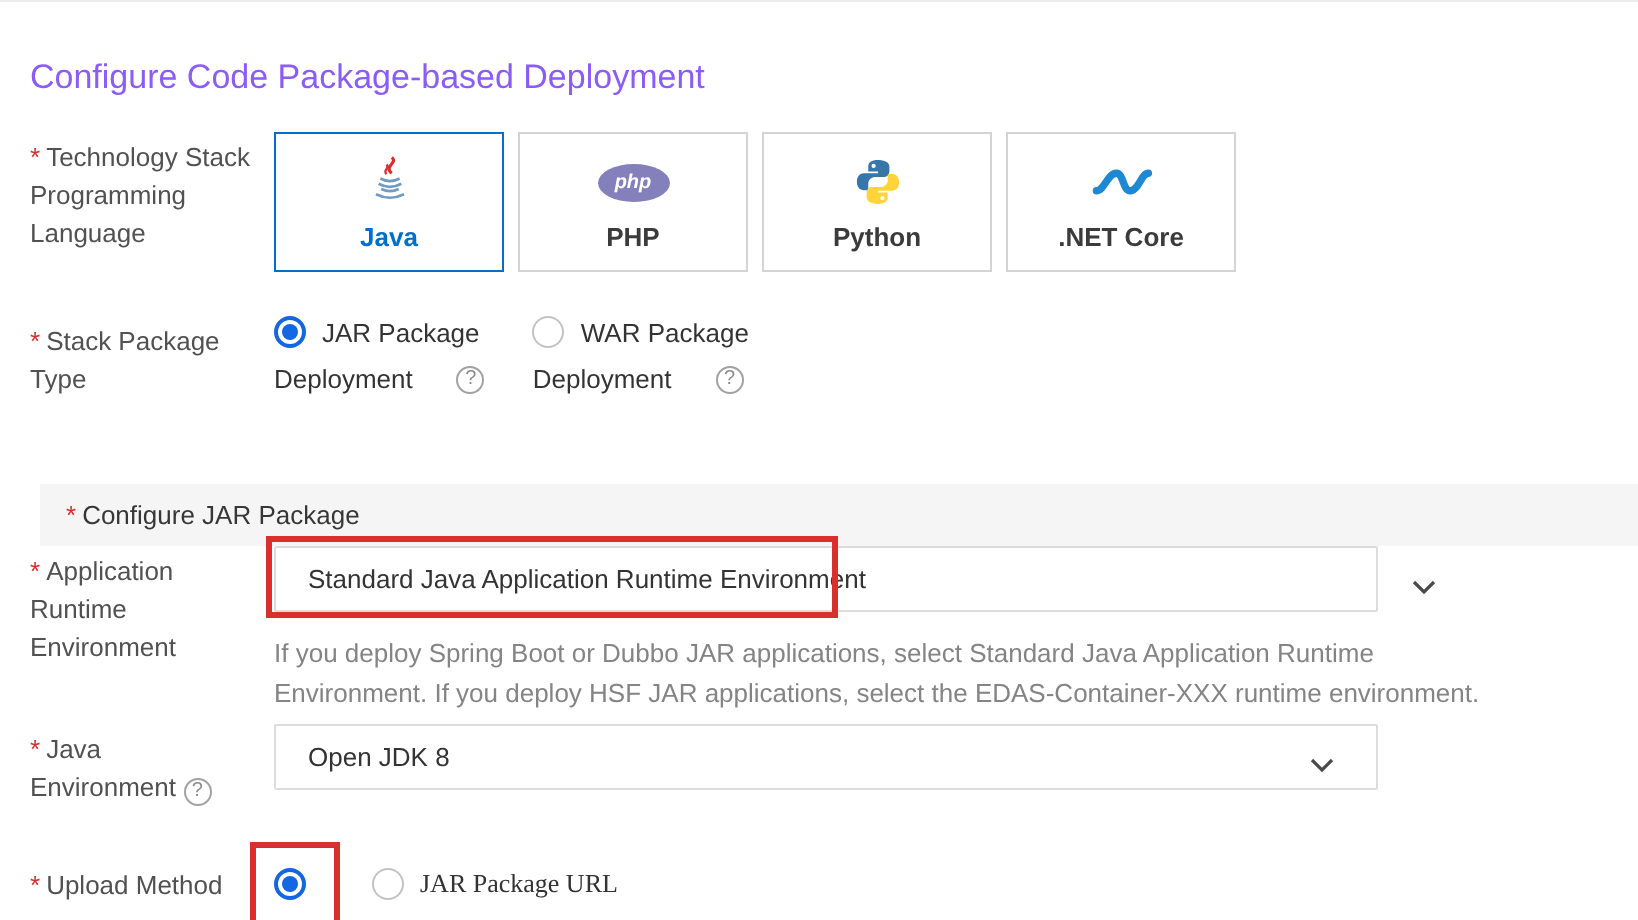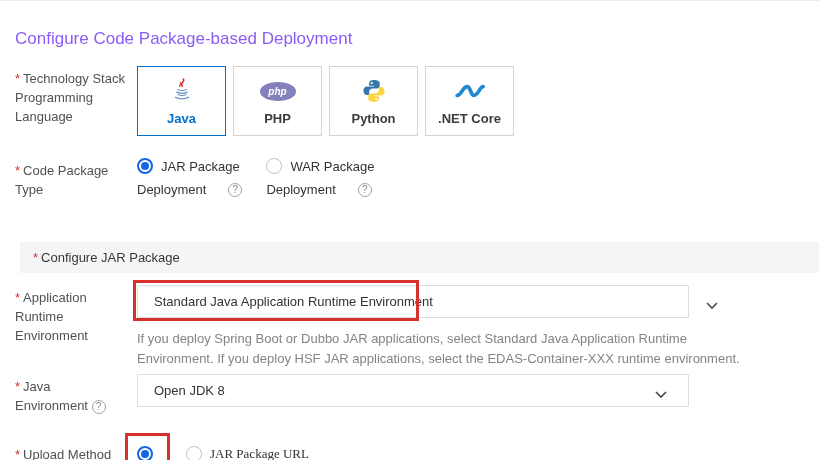--- a/index.html
+++ b/index.html
@@ -21,21 +21,21 @@
   .row .label {
     width:122px; flex:none;
     font-size:13px; color:#515151; line-height:19px; padding-top:3px;
   }
   .req { color:#d9302e; margin-right:3px; }
 
   
   .row-tech { margin-top:17px; }
   .cards { display:flex; gap:7px; }
   .card {
-    width:89px; height:70px;
+    width:115px; height:70px;
     border:1px solid #d4d4d4; background:#fff;
     display:flex; flex-direction:column; align-items:center; justify-content:center;
     gap:5px; cursor:pointer;
   }
   .card.selected { border-color:#0070cc; }
   .card-label { font-size:13px; font-weight:700; color:#3b3b3b; }
   .card.selected .card-label { color:#0070cc; }
   .card-icon { height:30px; display:flex; align-items:center; justify-content:center; }
   .php-badge {
     display:inline-block; width:36px; height:19px; border-radius:50%;
@@ -64,21 +64,21 @@
   }
 
   
   .section-bar {
     margin-top:43px; margin-left:5px; height:31px;
     background:#f5f5f5; display:flex; align-items:center;
     padding-left:13px; font-size:13px; color:#373737;
   }
 
   
-  .row-runtime { margin-top:12px; }
+  .row-runtime { }
   .select-wrap { position:relative; }
   .select {
     width:552px; height:33px;
     border:1px solid #dcdcdc; border-radius:1px; background:#fff;
     display:flex; align-items:center; padding:0 34px 0 16px;
     font-size:13px; color:#333; cursor:pointer;
   }
   .chev { position:absolute; right:22px; top:13px; }
   .red-overlay-select {
     position:absolute; left:-4px; top:-5px; width:286px; height:41px;
@@ -142,21 +142,21 @@
           <svg width="32" height="18" viewBox="0 0 40 20">
             <path d="M4 15.5 C9 15.5 11 4.5 16.5 4.5 C21 4.5 20.5 15.5 25 15.5 C30.5 15.5 32 4.5 36.5 4.5" stroke="#1e88d2" stroke-width="4.6" fill="none" stroke-linecap="round"></path>
           </svg>
         </span>
         <span class="card-label">.NET Core</span>
       </div>
     </div>
   </div>
 
   <div class="row row-cpt">
-    <div class="label"><span class="req">*</span><span>Code Package Type</span></div>
+    <div class="label"><span class="req">*</span><span>Stack Package Type</span></div>
     <div style="display:flex;">
       <div class="radio-2line">
         <div class="radio-line1">
           <span class="radio checked"></span>
           <span>JAR Package</span>
         </div>
         <div class="radio-line2">
           <span>Deployment</span>
           <span class="help">?</span>
         </div>

